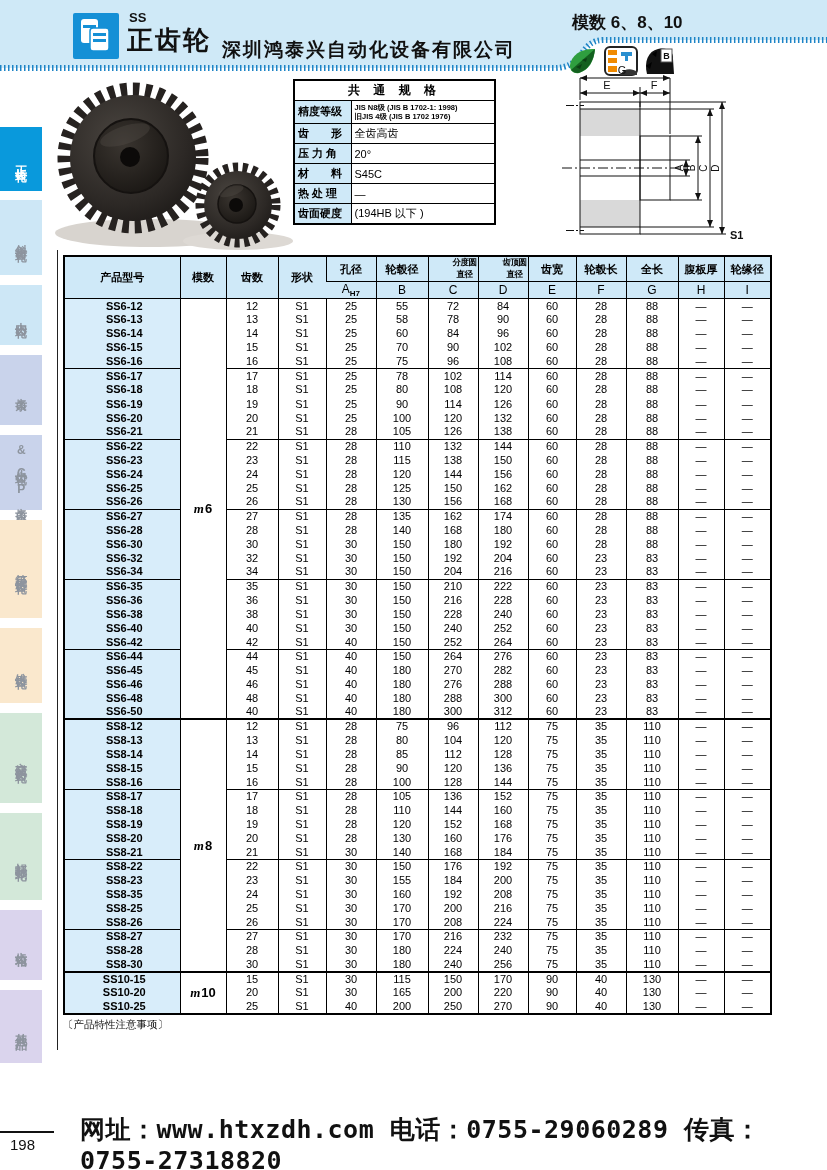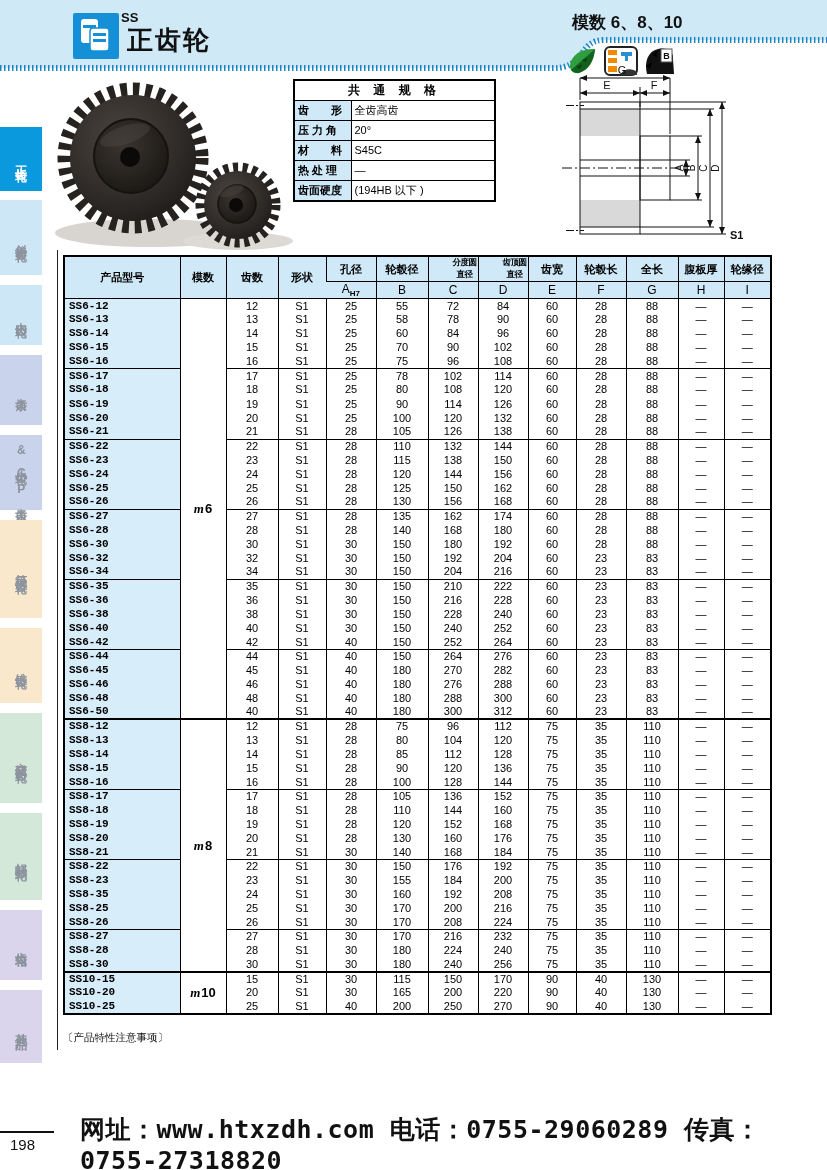--- a/index.html
+++ b/index.html
@@ -2,21 +2,21 @@
 <html><head>
 <meta charset="utf-8">
 <style>
   * { margin:0; padding:0; box-sizing:border-box; }
   body { background:#fff; font-family:"Liberation Sans", sans-serif; }
   .page { position:relative; width:827px; height:1170px; background:#fff; overflow:hidden; }
 
   
   .band-svg { position:absolute; left:0; top:0; }
   .logo { position:absolute; left:73px; top:13px; width:46px; height:46px; }
-  .series-code { position:absolute; left:121px; top:10px; font-size:13px; font-weight:bold; color:#111; }
+  .series-code { position:absolute; left:129px; top:10px; font-size:13px; font-weight:bold; color:#111; }
   .page-title { position:absolute; left:127px; top:23px; font-size:26px; font-weight:bold; letter-spacing:2px; color:#111; }
   .company { position:absolute; left:222px; top:37px; font-size:19px; font-weight:600; letter-spacing:2px; color:#111; }
   .module-range { position:absolute; left:572px; top:11px; font-size:17px; font-weight:bold; color:#111; }
   .icon-row { position:absolute; left:567px; top:46px; display:flex; gap:6px; align-items:flex-start; }
 
   
   .sidebar { position:absolute; left:0; top:0; width:42px; height:1170px; }
   .tab { position:absolute; left:0; width:42px; display:flex; flex-direction:row-reverse; justify-content:center; align-items:center; writing-mode:vertical-rl; text-orientation:upright; font-weight:bold; font-size:12px; letter-spacing:2px; color:#8d949e; gap:1px; }
   .tab span { writing-mode:vertical-rl; text-orientation:upright; line-height:1.05; }
   .tab.active { color:#fff; }
@@ -39,28 +39,28 @@
   
   .dtable-wrap { position:absolute; left:63px; top:255px; width:707px; height:760px; }
   table.dt { width:100%; height:100%; border-collapse:collapse; table-layout:fixed; border:2px solid #000; }
   table.dt thead th { background:#cfe9f8; border-left:1px solid #000; border-bottom:1px solid #000; font-size:11px; font-weight:bold; padding:0; overflow:hidden; }
   table.dt thead tr:first-child th { height:19px; }
   table.dt thead tr:last-child th { height:17px; font-weight:normal; font-size:12px; }
   table.dt thead th.sm { font-size:8.5px; letter-spacing:-0.5px;padding-left:23px; }
   table.dt thead th sub { font-size:8px;font-weight:bold; }
   table.dt td { border-left:1px solid #000; font-size:11px; text-align:center; padding:0; height:14px; line-height:1; overflow:hidden; }
   table.dt td:first-child, table.dt thead th:first-child { border-left:none; }
-  table.dt td.model { background:#d8edfa; text-align:left; padding-left:4px; font-weight:bold; font-size:11px;font-family:Liberation Mono, monospace; }
+  table.dt td.model { background:#d8edfa; text-align:center; padding-left:4px; font-weight:bold; font-size:11px; }
   table.dt td.mod { font-size:13px; font-weight:bold; vertical-align:middle; background:#fff; }
   table.dt td.mod i { font-family:"Liberation Serif", serif; font-style:italic; margin-right:1px; }
   table.dt tr.gs td { border-top:1px solid #000; }
   table.dt tr.ms td { border-top:2px solid #000; }
 
   
-  .notes { position:absolute; left:63px; top:1018px; display:flex; font-size:10.5px; color:#111;margin-top:13px; }
+  .notes { position:absolute; left:63px; top:1018px; display:flex; font-size:10.5px; color:#111; }
   .notes .nlabel { white-space:nowrap; margin-right:6px; }
   .notes .nlines div { line-height:15px; }
 
   
   .pagefoot-line { position:absolute; left:0; top:1131px; width:54px; height:2px; background:#111; }
   .page-number { position:absolute; left:10px; top:1136px; font-size:15px; color:#111; }
   .contact { position:absolute; left:80px; right:6px; top:1113px; text-align:left; font-family:"DejaVu Sans Mono", monospace; font-weight:bold; font-size:25px; color:#111; letter-spacing:0.5px; }
 </style>
 </head>
 <body>
@@ -76,20 +76,21 @@
     <rect x="0" y="0" width="46" height="46" rx="2" fill="#1590d6"></rect>
     <rect x="8" y="6" width="17" height="24" rx="3" fill="#fff"></rect>
     <rect x="10" y="12" width="13" height="3" fill="#1590d6"></rect>
     <rect x="17" y="15" width="19" height="23" rx="3" fill="#fff" stroke="#1590d6" stroke-width="1.5"></rect>
     <rect x="20" y="20" width="13" height="3" fill="#1590d6"></rect>
     <rect x="20" y="26" width="13" height="3" fill="#1590d6"></rect>
   </svg>
 
   <div class="series-code">SS</div>
   <div class="page-title">正齿轮</div>
+  <div class="company">深圳鸿泰兴自动化设备有限公司</div>
   <div class="module-range">模数 6、8、10</div>
 
   <div class="icon-row">
     <svg width="31" height="29" viewBox="0 0 31 29">
       <path d="M28,3 C15,2 4,9 3,19 C2.5,25 7,28 12,27 C22,24 27,15 28,3 Z" fill="#2f9e3f"></path>
       <path d="M28,3 C20,10 12,17 4,24 C7,27 11,28 14,26 C23,22 27,13 28,3 Z" fill="#14601f"></path>
       <path d="M9,21 l6,-3 -2,5 z M15,14 l5,-2 -1,4 z" fill="#0c3f14"></path>
     </svg>
     <svg width="34" height="30" viewBox="0 0 34 30">
       <rect x="1" y="1" width="32" height="28" rx="5" fill="#fff" stroke="#222" stroke-width="2"></rect>
@@ -178,20 +179,27 @@
 
   <div class="spec-wrap">
     <table class="spec">
       <thead>
         <tr>
             <th colspan="2">共 通 规 格</th>
           </tr>
       </thead>
       <tbody>
           <tr>
+            <td class="slbl">精度等级</td>
+            <td>
+              <div class="tiny">JIS N8级 (JIS B 1702-1: 1998)</div>
+              <div class="tiny">旧JIS 4级 (JIS B 1702  1976)</div>
+            </td>
+          </tr>
+          <tr>
             <td class="slbl">齿　　形</td>
             <td>全齿高齿</td>
           </tr>
           <tr>
             <td class="slbl">压 力 角</td>
             <td>20°</td>
           </tr>
           <tr>
             <td class="slbl">材　　料</td>
             <td>S45C</td>

